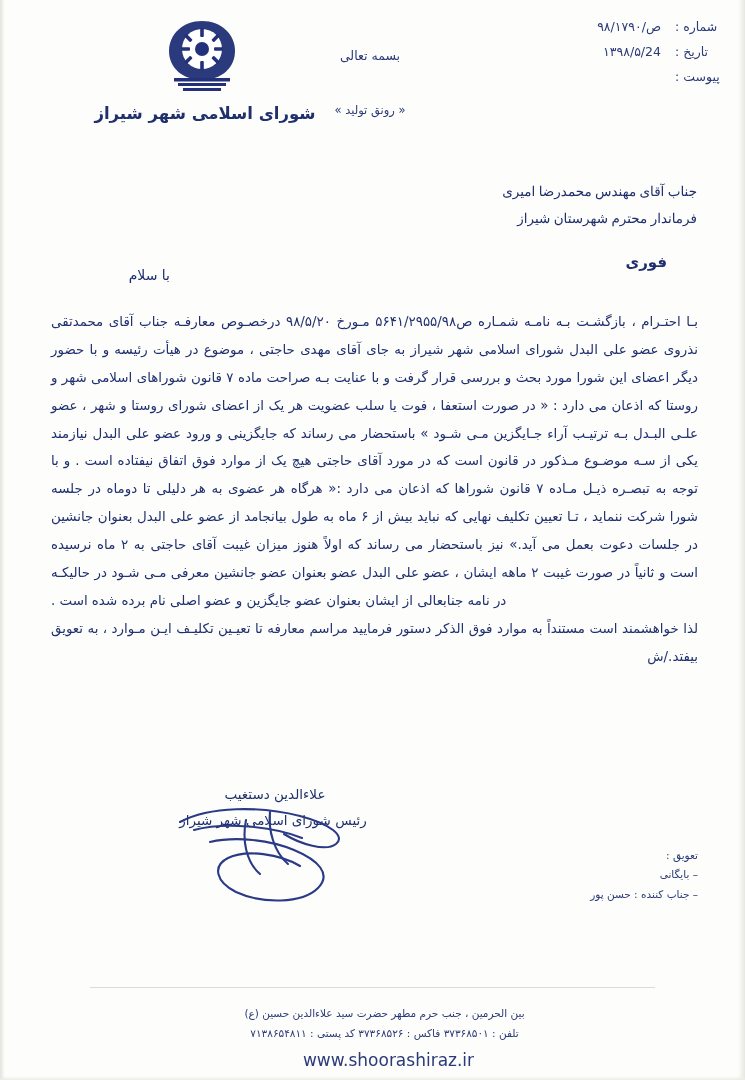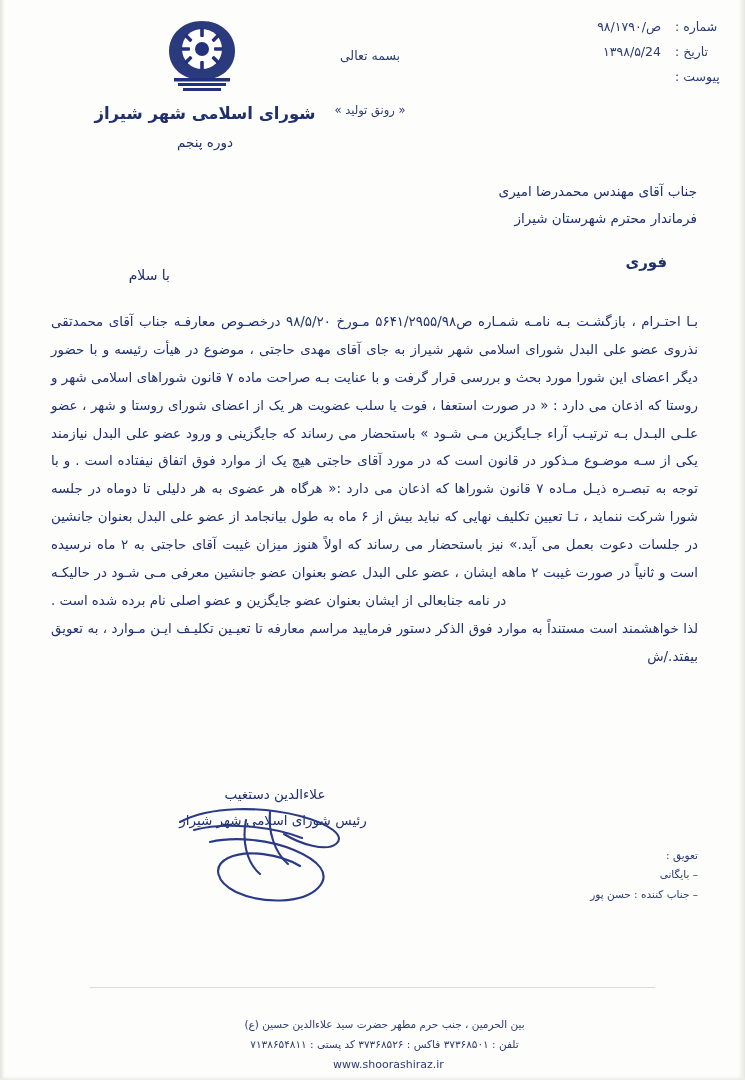--- a/index.html
+++ b/index.html
@@ -123,21 +123,21 @@
     position: absolute;
     top: 178px;
     right: 0;
     left: 0;
     padding: 0 48px 0 40px;
     text-align: left;
     font-size: 13.5px;
     line-height: 2.0;
     color: #1f2f6d;
   }
-  .addr div { direction: rtl; text-align: right; }
+  .addr div { direction: rtl; text-align: right; font-family: Liberation Serif, serif; }
   .addr .a1 { margin-right: 0; }
   .urgent {
     position: absolute;
     top: 253px;
     right: 78px;
     font-size: 15px;
     font-weight: bold;
     color: #1f2f6d;
   }
 
@@ -230,21 +230,21 @@
     left: 0; right: 0;
     text-align: center;
     direction: rtl;
     font-size: 10.5px;
     line-height: 1.9;
     color: #2b3a78;
     margin-left: 24px;
   }
   .footer .url {
     direction: ltr;
-    font-size: 11px;
+    font-size: 17px;
     color: #2b3a78;
     padding-left: 8px;
   }
   .fbar {
     position: absolute;
     left: 90px; right: 90px;
     bottom: 92px;
     height: 1px;
     background: #dcdcd6;
   }
@@ -297,21 +297,20 @@
       </g>
       <g fill="#23317a">
         <rect x="13" y="60" width="56" height="3.5"></rect>
         <rect x="17" y="65" width="48" height="3"></rect>
         <rect x="22" y="70" width="38" height="3"></rect>
       </g>
     </svg>
   </div>
 
   <div class="org-title">شورای اسلامی شهر شیراز</div>
-  <div class="org-sub">دوره پنجم</div>
 
   <div class="addr">
     <div class="a1">جناب آقای مهندس محمدرضا امیری</div>
     <div class="a2">فرماندار محترم شهرستان شیراز</div>
   </div>
 
   <div class="urgent">فوری</div>
 
   <div class="greeting">
     <span>با سلام</span>

